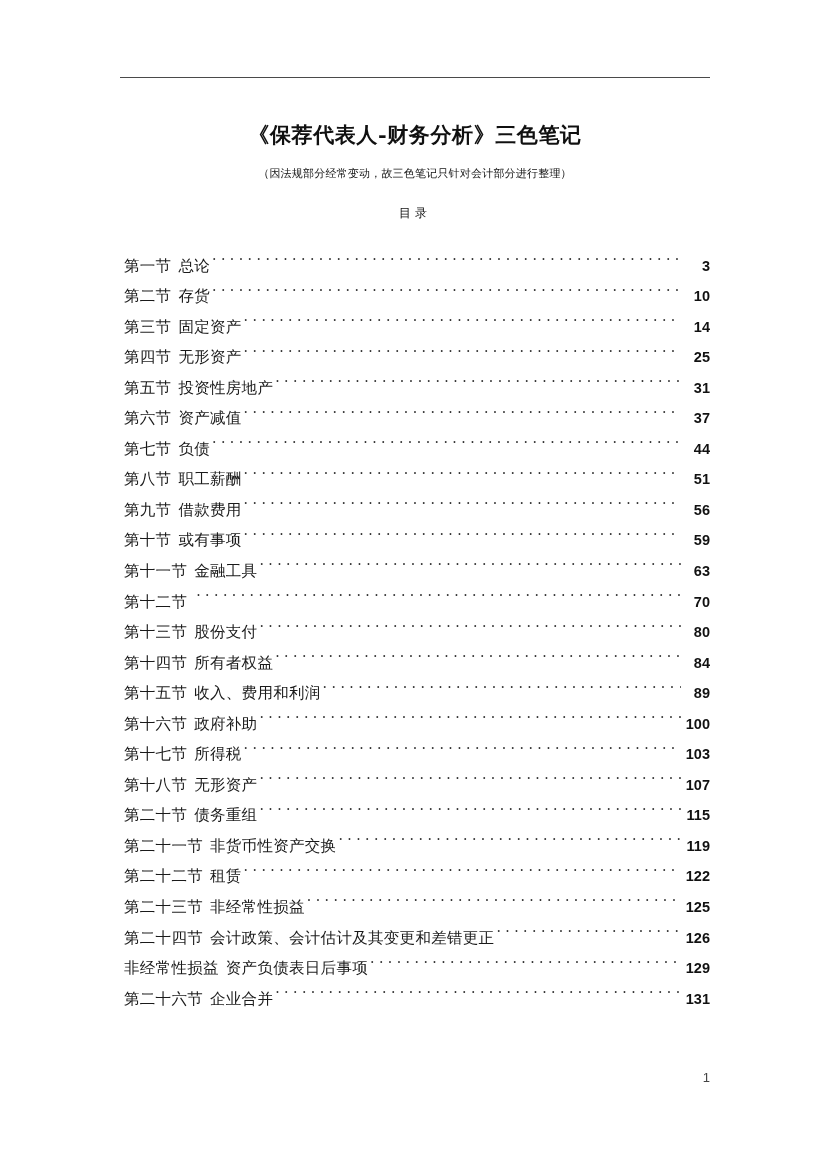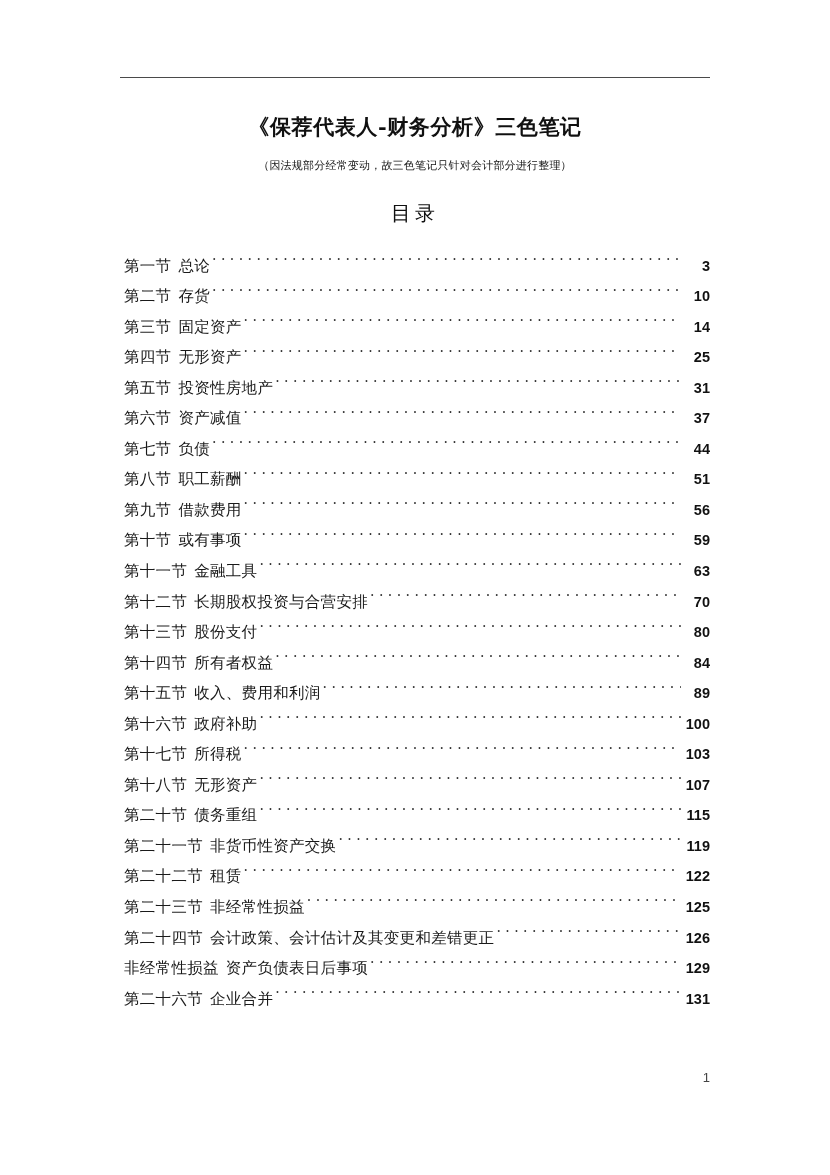--- a/index.html
+++ b/index.html
@@ -31,21 +31,21 @@
     top: 77px;
     width: 590px;
     height: 0;
     border-top: 1.6px solid #4a4a4a;
   }
 
   
   .title-block {
     position: absolute;
     left: 120px;
-    top: 112px;
+    top: 120px;
     width: 590px;
     text-align: center;
   }
   .doc-title {
     font-size: 21px;
     font-weight: bold;
     letter-spacing: 0.6px;
     line-height: 30px;
     color: #101010;
     white-space: nowrap;
@@ -60,21 +60,21 @@
     white-space: nowrap;
   }
 
   
   .toc-heading {
     position: absolute;
     left: 120px;
     top: 200px;
     width: 590px;
     text-align: center;
-    font-size: 20px;
+    font-size: 12px;
     letter-spacing: 4px;
     line-height: 26px;
     color: #101010;
   }
 
   
   .toc {
     position: absolute;
     left: 124px;
     top: 240px;
@@ -231,21 +231,20 @@
       <div class="toc-entry">
         <span class="toc-label">第十一节</span>
         <span class="toc-gap"></span>
         <span class="toc-title">金融工具</span>
         <span class="toc-leader"></span>
         <span class="toc-page">63</span>
       </div>
       <div class="toc-entry">
         <span class="toc-label">第十二节</span>
         <span class="toc-gap"></span>
-        <span class="toc-title">长期股权投资与合营安排</span>
         <span class="toc-leader"></span>
         <span class="toc-page">70</span>
       </div>
       <div class="toc-entry">
         <span class="toc-label">第十三节</span>
         <span class="toc-gap"></span>
         <span class="toc-title">股份支付</span>
         <span class="toc-leader"></span>
         <span class="toc-page">80</span>
       </div>

